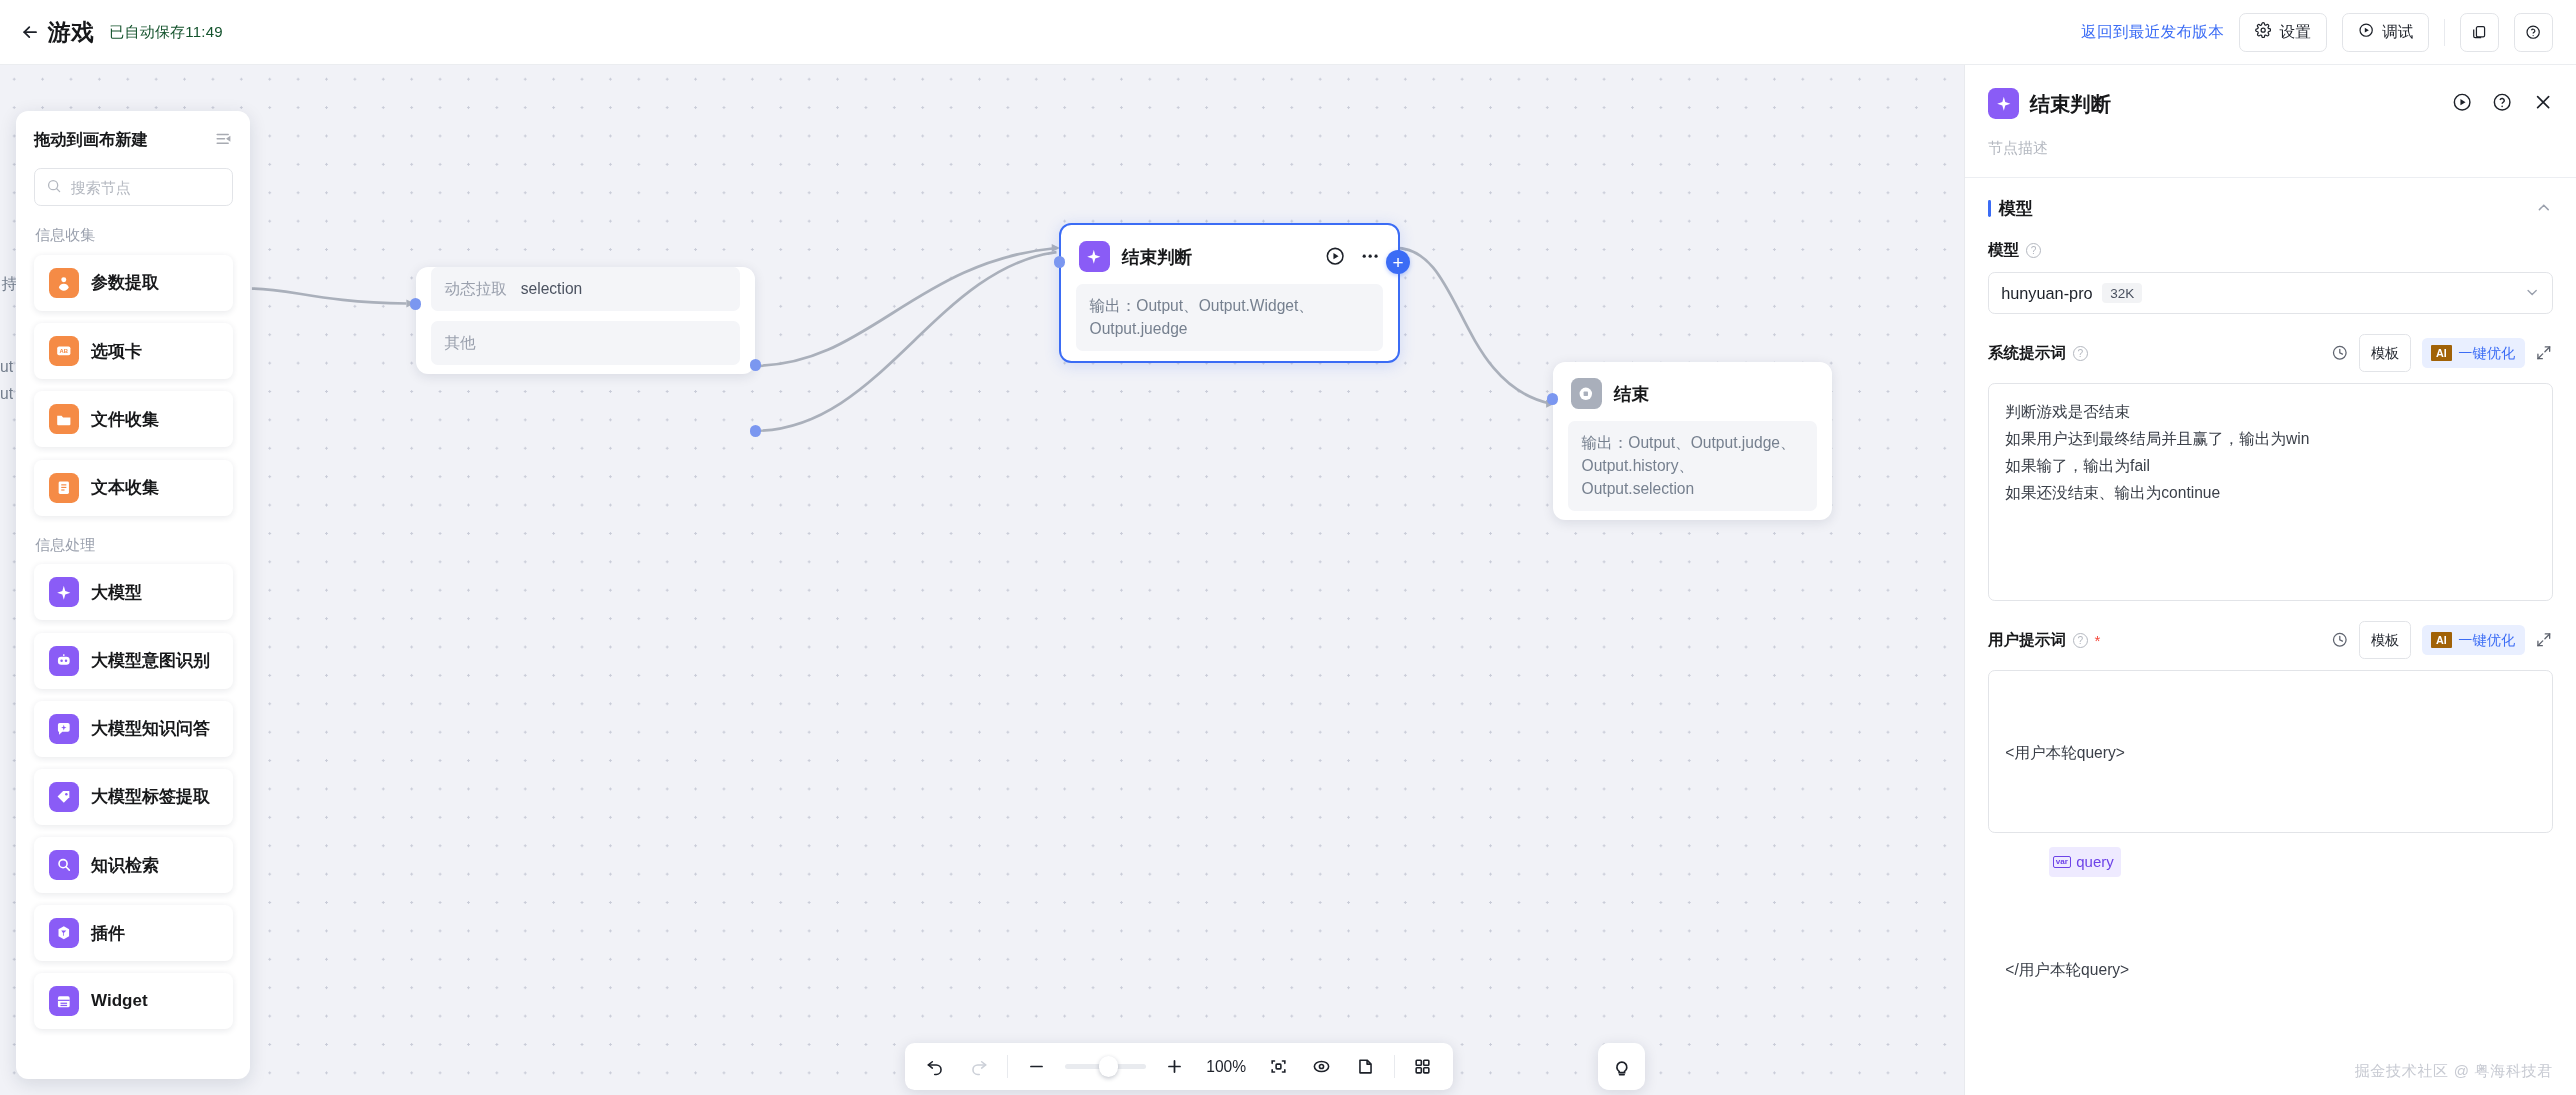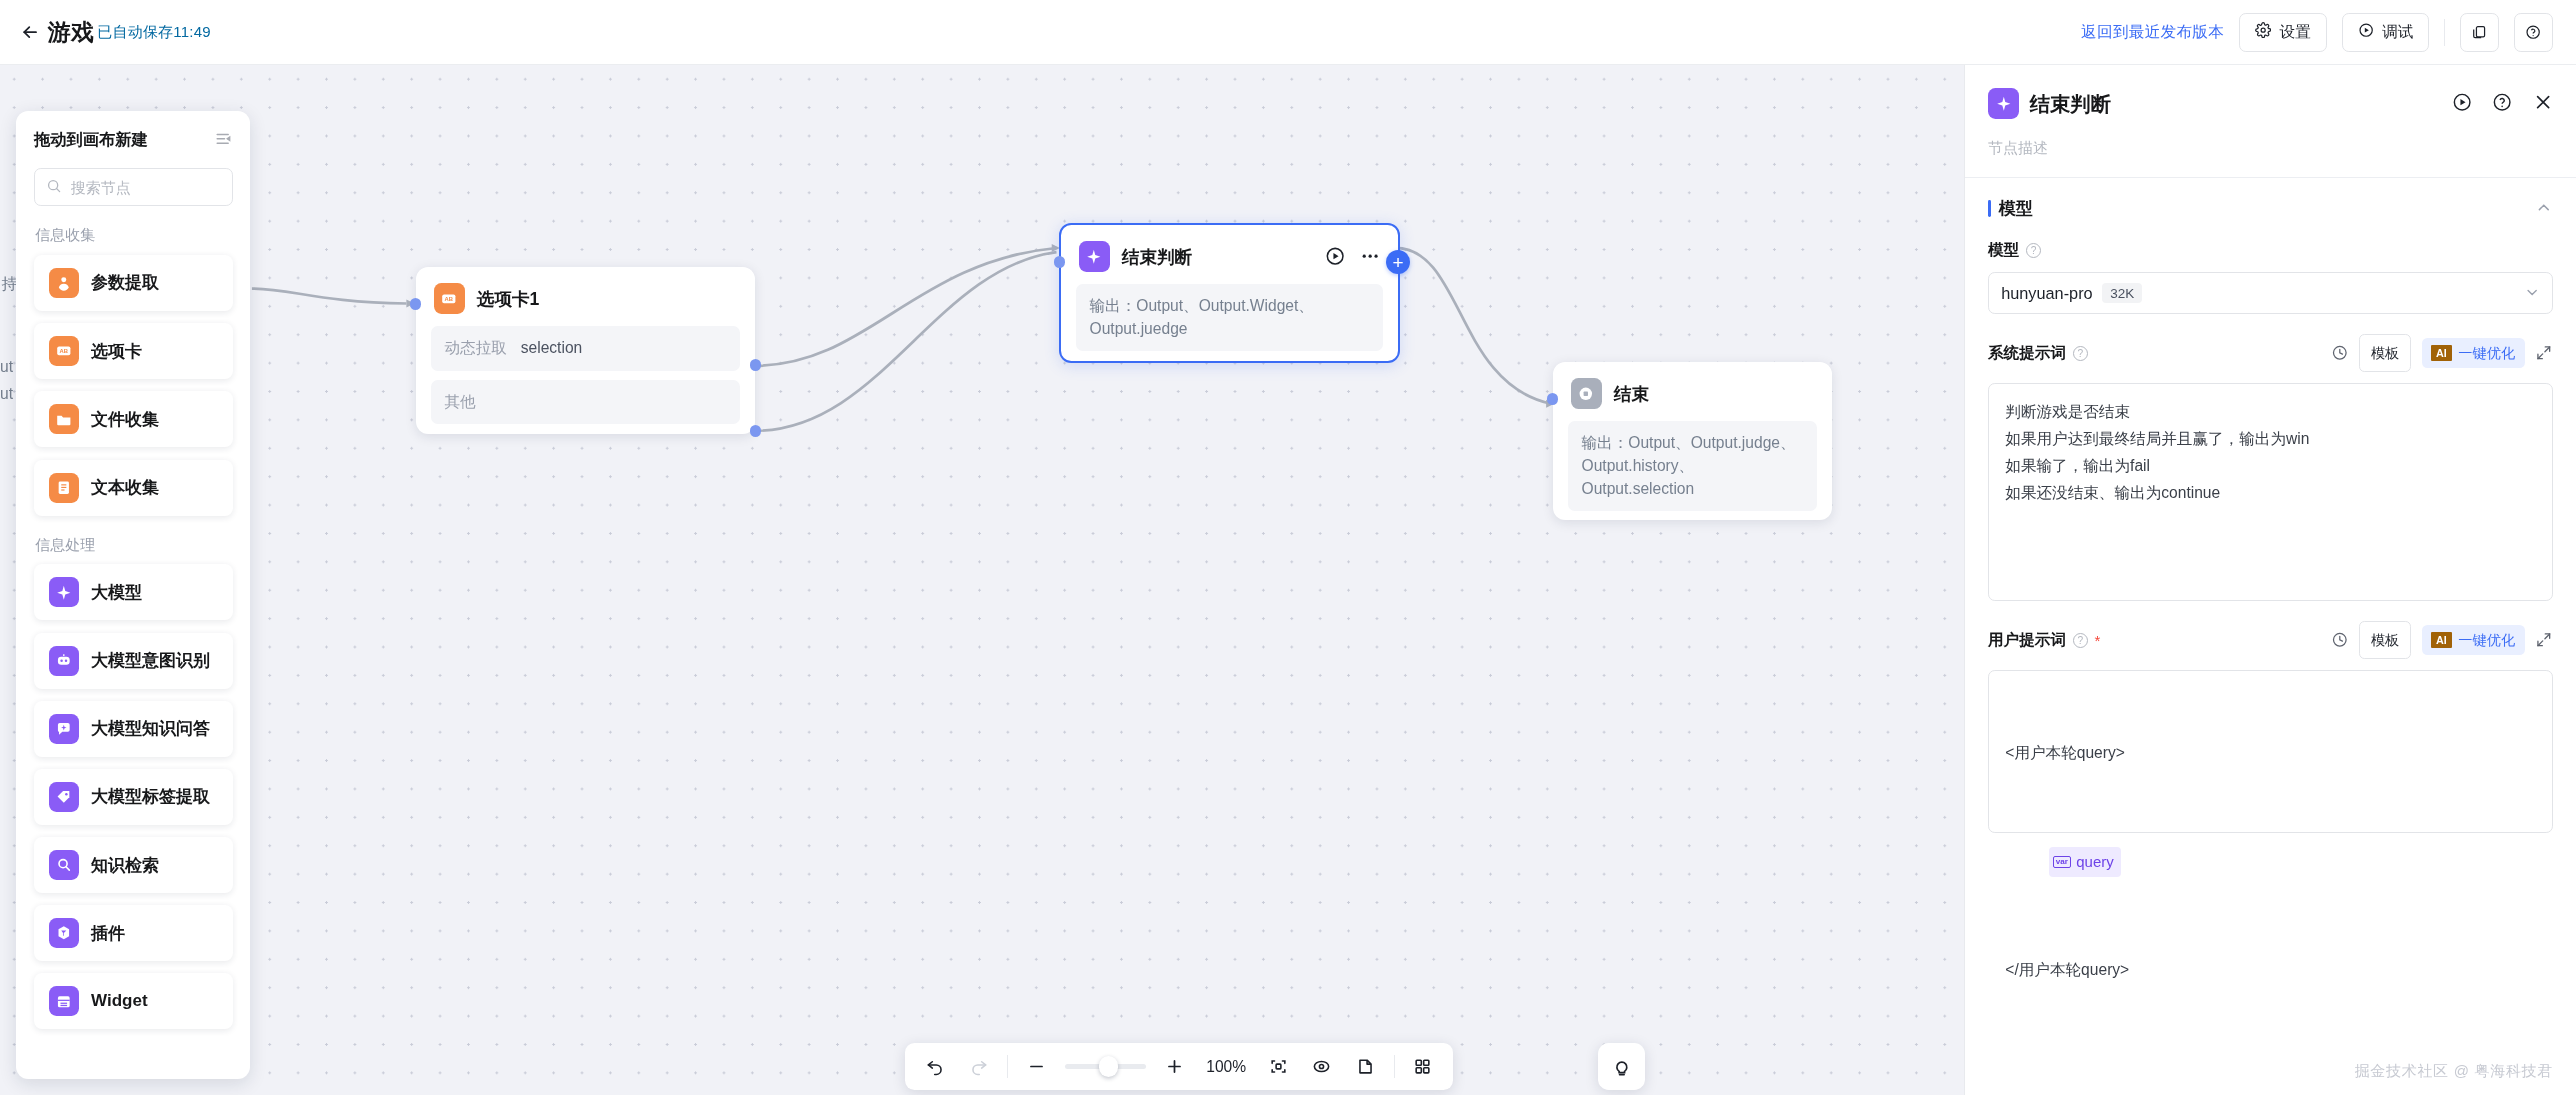--- a/index.html
+++ b/index.html
@@ -15,21 +15,21 @@
     position: absolute; top: 0; left: 0; width: 2576px; height: 65px;
     background: #fff; border-bottom: 0.7px solid #ebedf0;
     display: flex; align-items: center; z-index: 60;
   }
   .back-arrow {
     margin-left: 15px; width: 30px; height: 30px; display: flex;
     align-items: center; justify-content: center; cursor: pointer;
     color: #1d2129; font-size: 20.3px; line-height: 1;
   }
   .app-title { font-size: 23px; font-weight: 700; color: #17181a; margin-left: 2.7px; letter-spacing: 0.3px; }
-  .autosave { font-size: 15px; color: #0369a1; margin-left: 3px; letter-spacing: 0.2px; }
+  .autosave { font-size: 15px; color: #14532d; margin-left: 15px; letter-spacing: 0.2px; }
   .topbar-right { margin-left: auto; display: flex; align-items: center; gap: 15px; padding-right: 23px; }
   .link-btn { font-size: 15.6px; color: #3b6cf5; cursor: pointer; letter-spacing: 0.3px; }
   .tb-btn {
     height: 39px; border: 0.7px solid #e2e4e8; border-radius: 6.8px; background: #fff;
     display: flex; align-items: center; gap: 8.1px; padding: 0 15px;
     font-size: 15.6px; color: #1d2129; cursor: pointer; white-space: nowrap;
   }
   .tb-icon-btn {
     width: 39px; height: 39px; border: 0.7px solid #e2e4e8; border-radius: 6.8px; background: #fff;
     display: flex; align-items: center; justify-content: center; cursor: pointer;
@@ -266,29 +266,20 @@
       <path d="M 372 330 C 430 330, 470 350, 600 352" stroke="#aab0bb" stroke-width="4" fill="none"></path>
       <path d="M 1114 444 C 1280 444, 1350 290, 1560 270" stroke="#aab0bb" stroke-width="4" fill="none"></path>
       <path d="M 1114 540 C 1300 540, 1380 300, 1560 276" stroke="#aab0bb" stroke-width="4" fill="none"></path>
       <path d="M 2060 270 C 2160 270, 2150 470, 2290 500" stroke="#aab0bb" stroke-width="4" fill="none"></path>
       <polygon points="600,346 612,352 600,358" fill="#aab0bb"></polygon>
       <polygon points="1553,264 1565,270 1553,276" fill="#aab0bb"></polygon>
       <polygon points="2283,494 2295,500 2283,506" fill="#aab0bb"></polygon>
     </svg>
 
     <div class="node" style="left:416px; top:202px; width:339px;">
-      <div class="node-head">
-        <div class="node-icon orange">
-          <svg width="17.6" height="17.6" viewBox="0 0 24 24">
-              <rect x="3" y="6" width="18" height="12" rx="2.5" fill="#fff"></rect>
-              <text x="12" y="15" font-size="8" font-weight="700" text-anchor="middle" fill="#f58b46" font-family="Liberation Sans, sans-serif">AB</text>
-            </svg>
-        </div>
-        <div class="node-title">选项卡1</div>
-      </div>
       <div class="node-row">
         <span class="label">动态拉取</span>
         <span class="val">selection</span>
       </div>
       <div class="node-row">
         <span class="label">其他</span>
       </div>
       <div class="port" style="left:-6.1px; top:31px;"></div>
       <div class="port" style="right:-6.1px; top:92px;"></div>
       <div class="port" style="right:-6.1px; top:158px;"></div>

